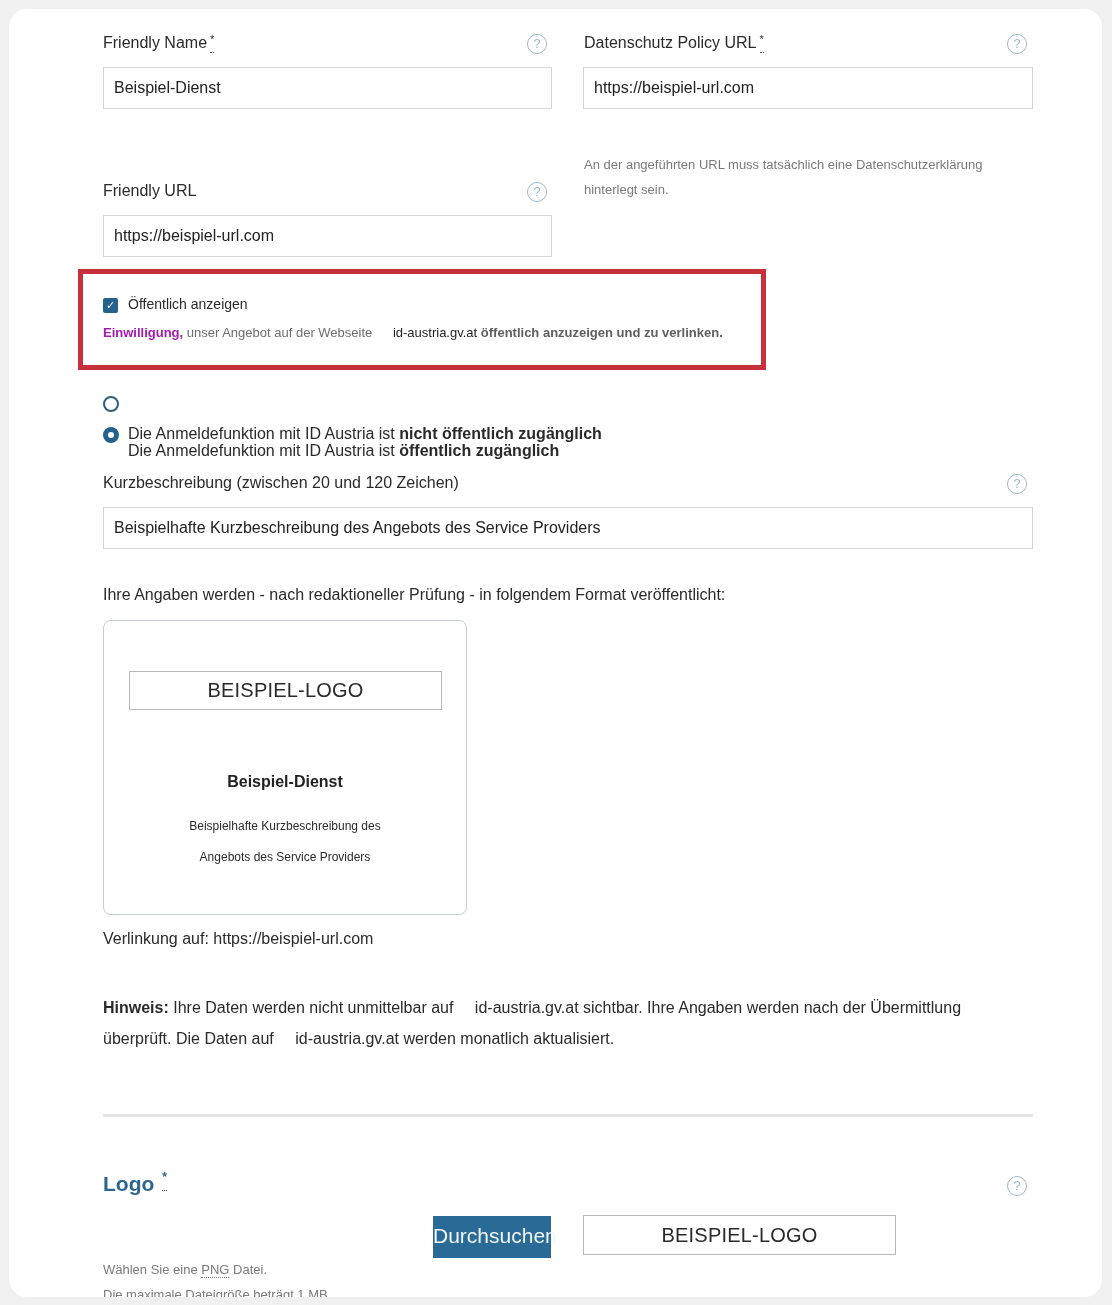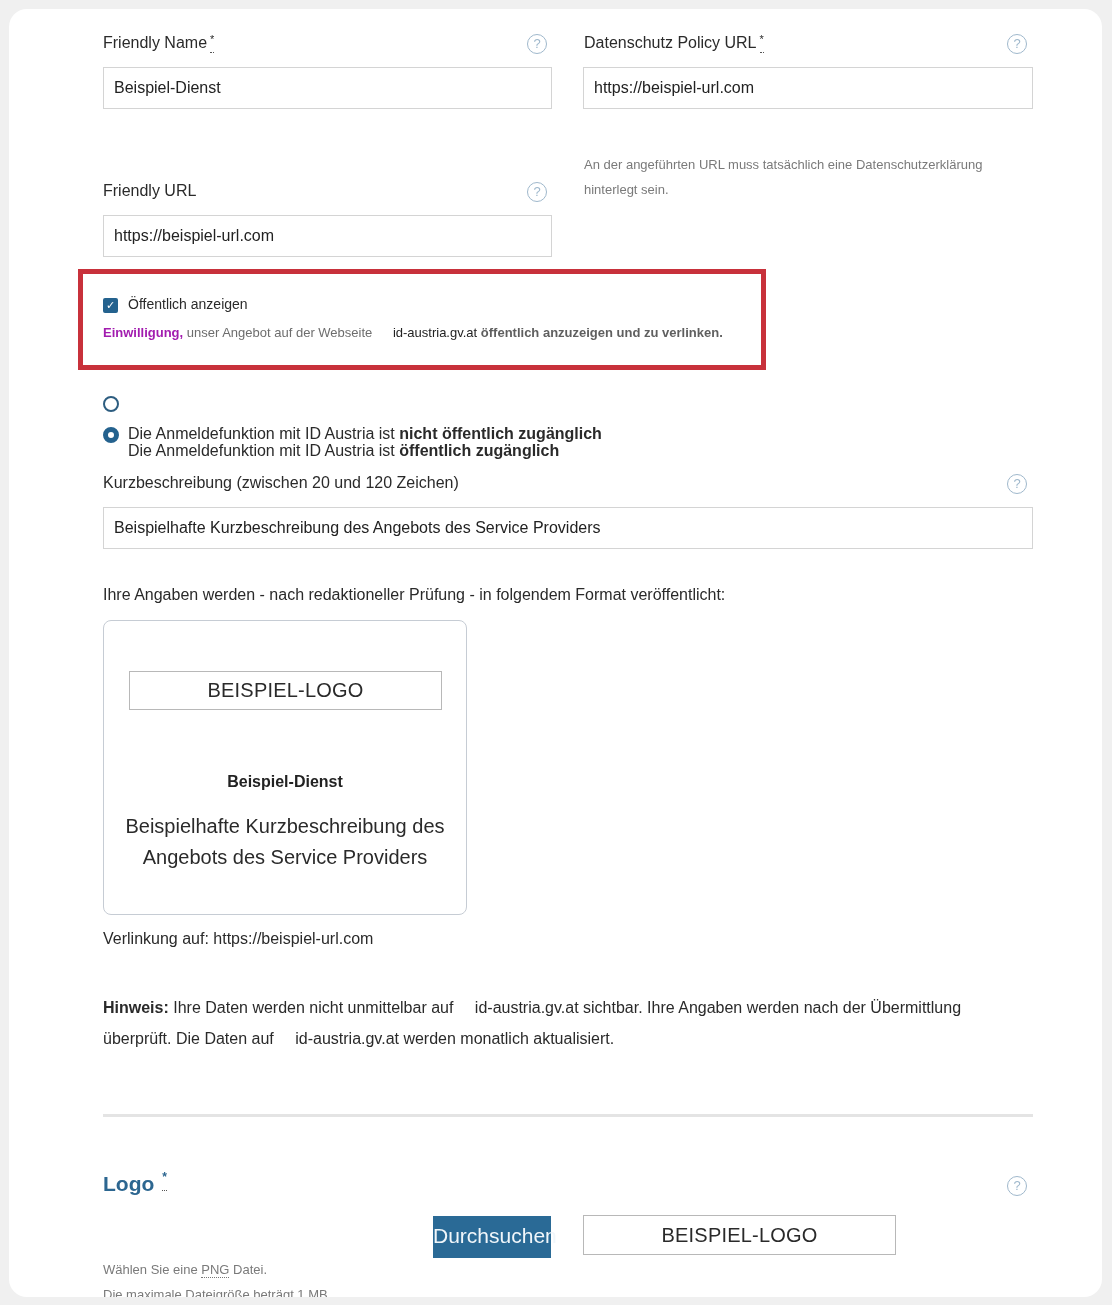--- a/index.html
+++ b/index.html
@@ -156,21 +156,21 @@
   </div>
 
   <div class="abs label" style="left:94px; top:465px;">Kurzbeschreibung (zwischen 20 und 120 Zeichen)</div>
   <div class="abs help" style="left:998px; top:465px;">?</div>
   <div class="abs input" style="left:94px; top:498px; width:930px;">Beispielhafte Kurzbeschreibung des Angebots des Service Providers</div>
 
   <div class="abs body-text" style="left:94px; top:577px;">Ihre Angaben werden - nach redaktioneller Prüfung - in folgendem Format veröffentlicht:</div>
   <div class="abs preview-box" style="left:94px; top:611px; width:364px; height:295px;">
     <div class="abs logo-box" style="left:25px; top:50px; width:313px; height:39px; line-height:37px;">BEISPIEL-LOGO</div>
     <div class="abs" style="left:0; top:152px; width:362px; text-align:center; font-weight:bold; font-size:16px; color:#222;">Beispiel-Dienst</div>
-    <div class="abs" style="left:0; top:190px; width:362px; text-align:center; font-size:20px; line-height:31px; color:#2a2a2a;">
+    <div class="abs" style="left:0; top:190px; width:362px; text-align:center; font-size:12px; line-height:31px; color:#2a2a2a;">
       <div>Beispielhafte Kurzbeschreibung des</div>
       <div>Angebots des Service Providers</div>
     </div>
   </div>
   <div class="abs body-text" style="left:94px; top:921px;">Verlinkung auf: https://beispiel-url.com</div>
 
   <div class="abs body-text" style="left:94px; top:983px; line-height:31px;">
     <div><b>Hinweis:</b><span> Ihre Daten werden nicht unmittelbar auf </span><span class="link">id-austria.gv.at</span><span> sichtbar. Ihre Angaben werden nach der Übermittlung</span></div>
     <div><span>überprüft. Die Daten auf </span><span class="link">id-austria.gv.at</span><span> werden monatlich aktualisiert.</span></div>
   </div>

